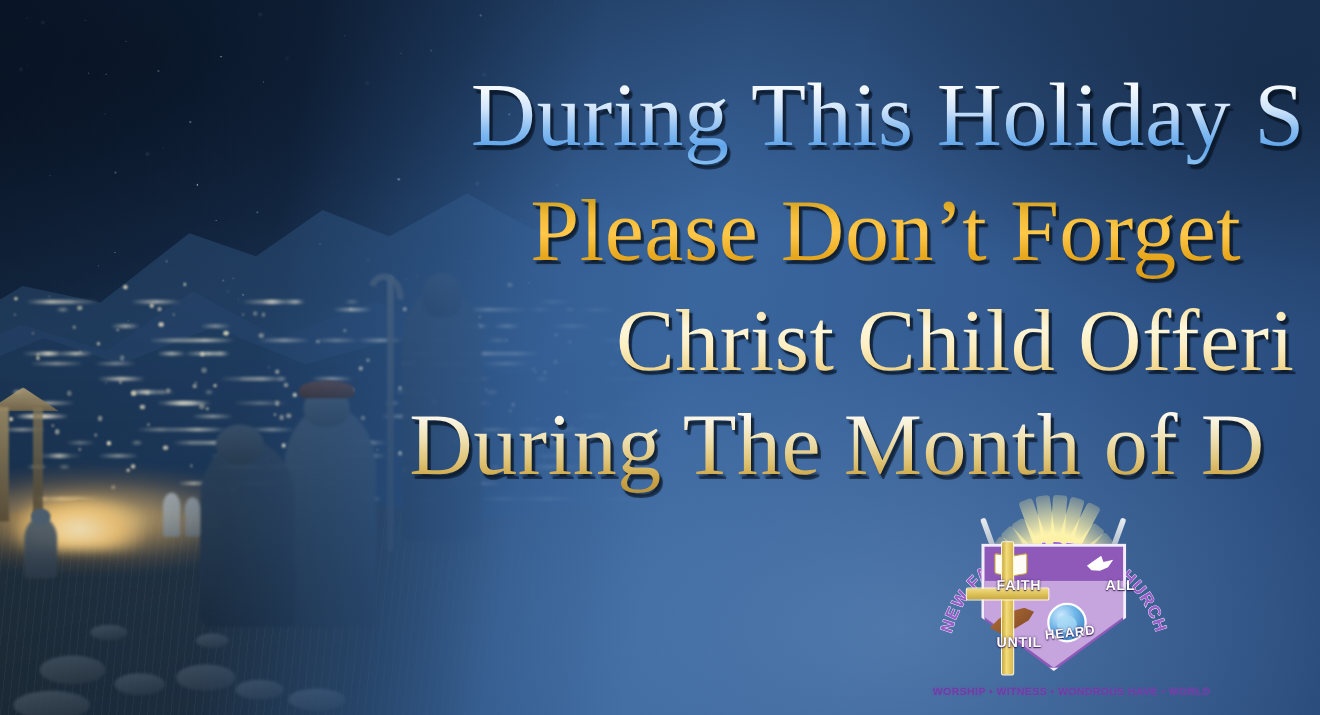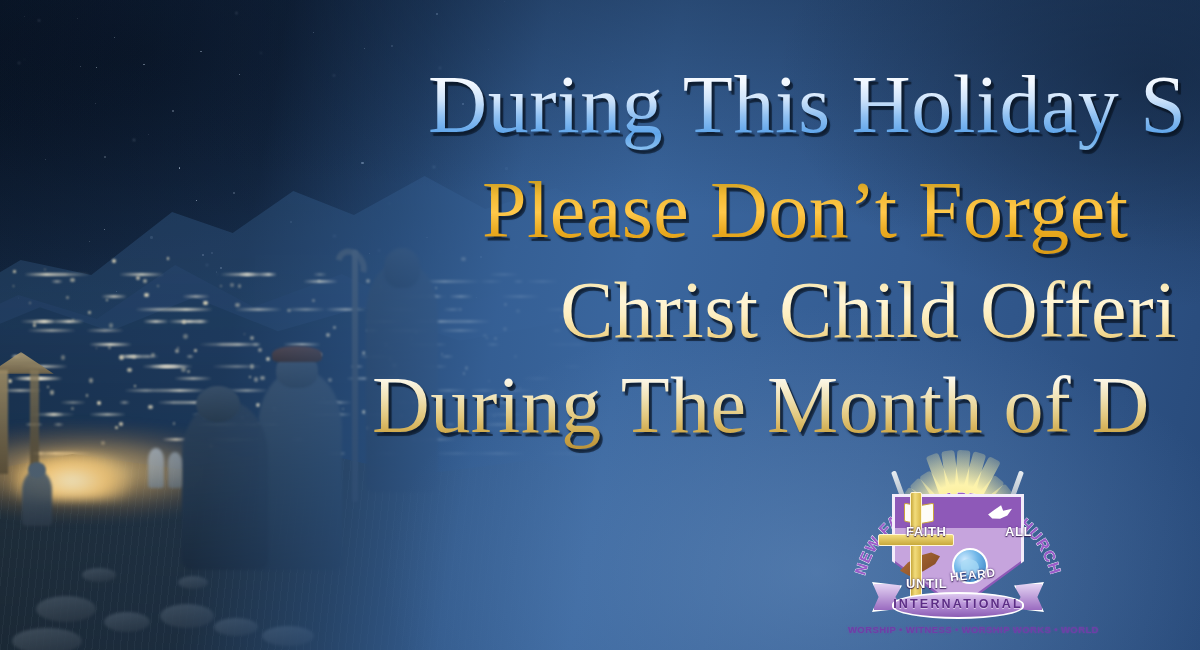--- a/index.html
+++ b/index.html
@@ -955,23 +955,17 @@
     </div>
 
     <div class="cross-v"></div>
     <div class="cross-h"></div>
 
     <div class="sh-word" id="w-until">FAITH</div>
     <div class="sh-word" id="w-all">ALL</div>
     <div class="sh-word" id="w-have">UNTIL</div>
     <div class="sh-word" id="w-heard">HEARD</div>
 
-    <div class="ribbon">
-      <div class="rib-tail" id="rt-l"></div>
-      <div class="rib-tail" id="rt-r"></div>
-      <div class="rib-body"></div>
-      <div class="rib-label">INTERNATIONAL</div>
-    </div>
-
-    <div class="tagline">WORSHIP • WITNESS • WORSHIP WORKS • WORLD</div>
+
+    <div class="tagline">WORSHIP • WITNESS • WONDROUS HAVE • WORLD</div>
   </div>
 
 </div>
 
 </body></html>

